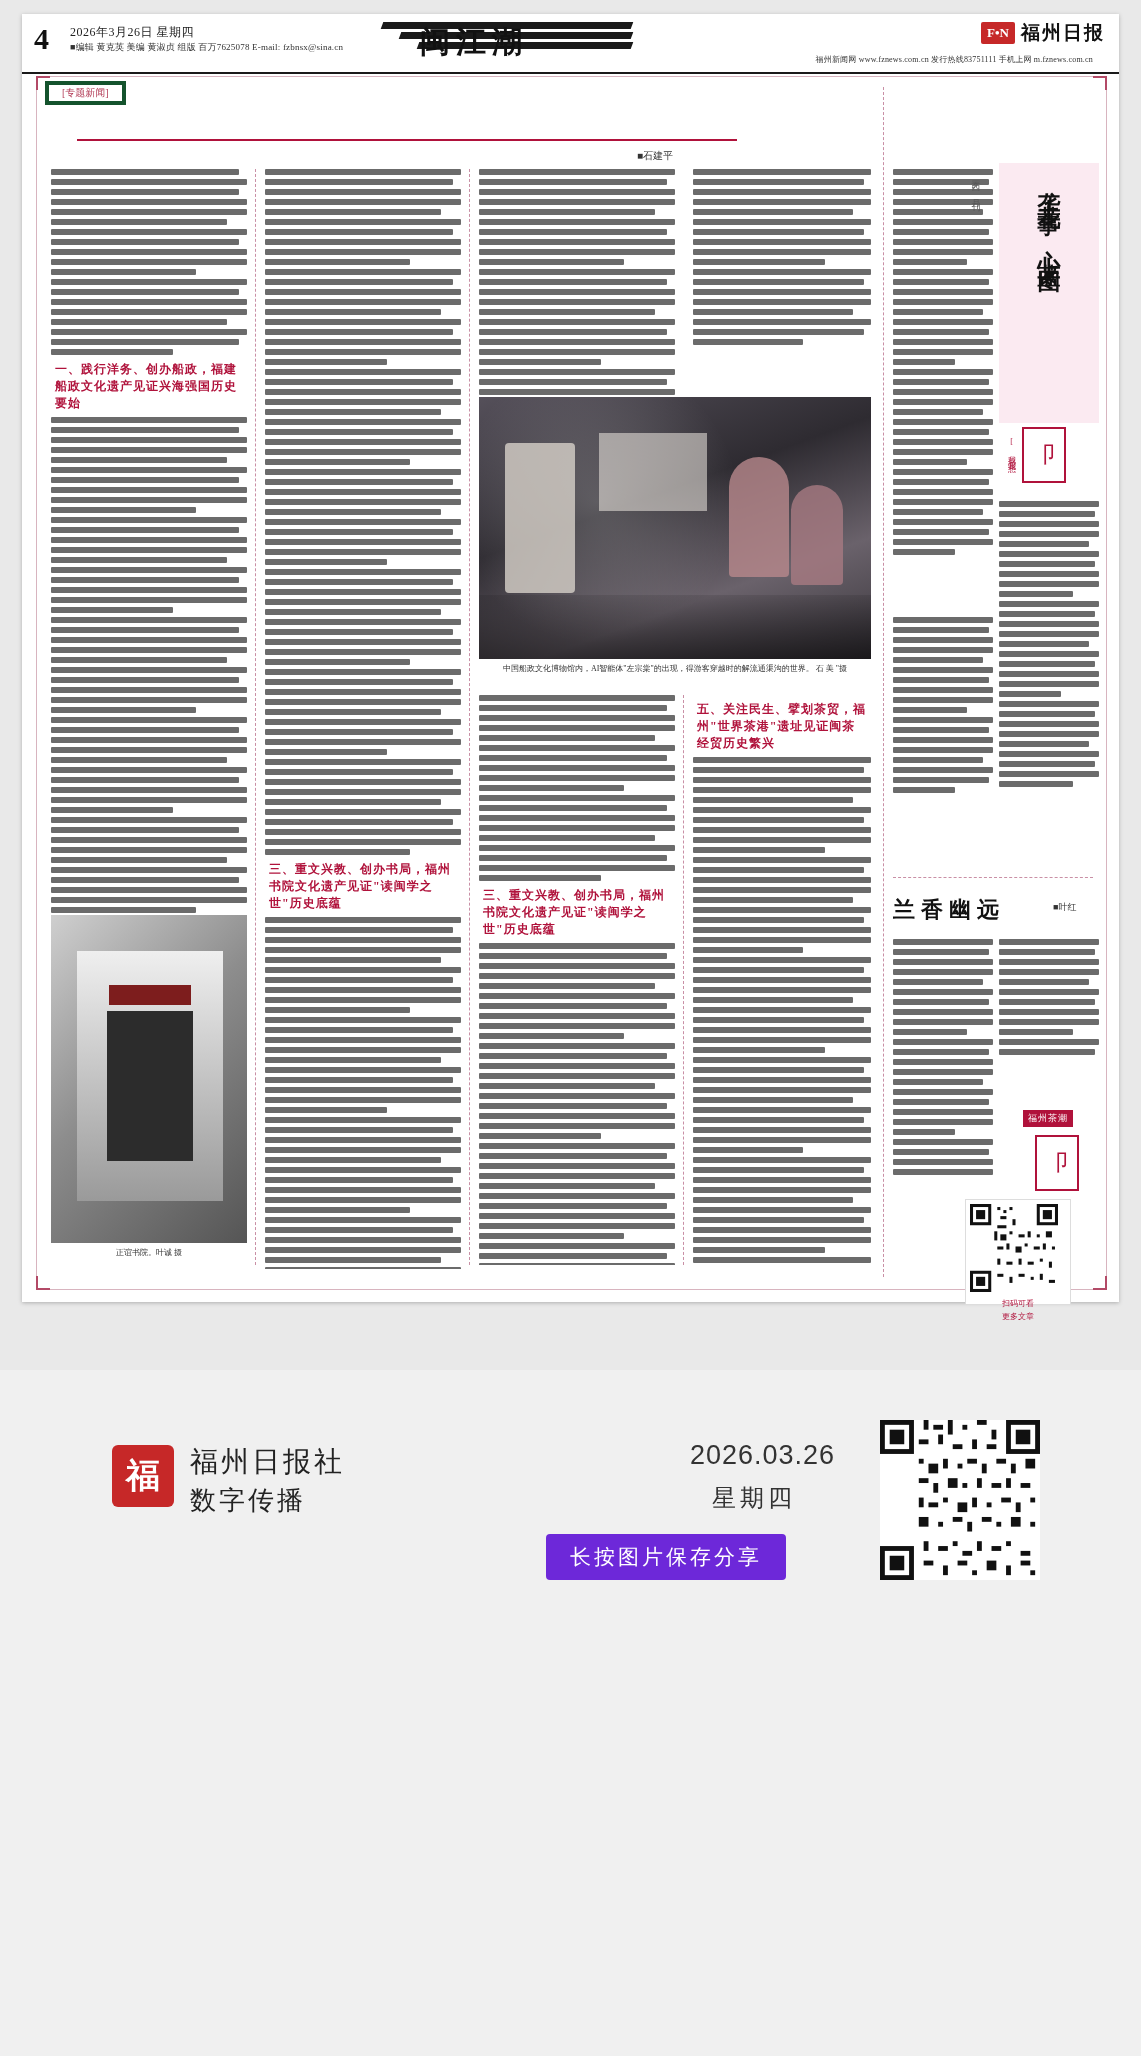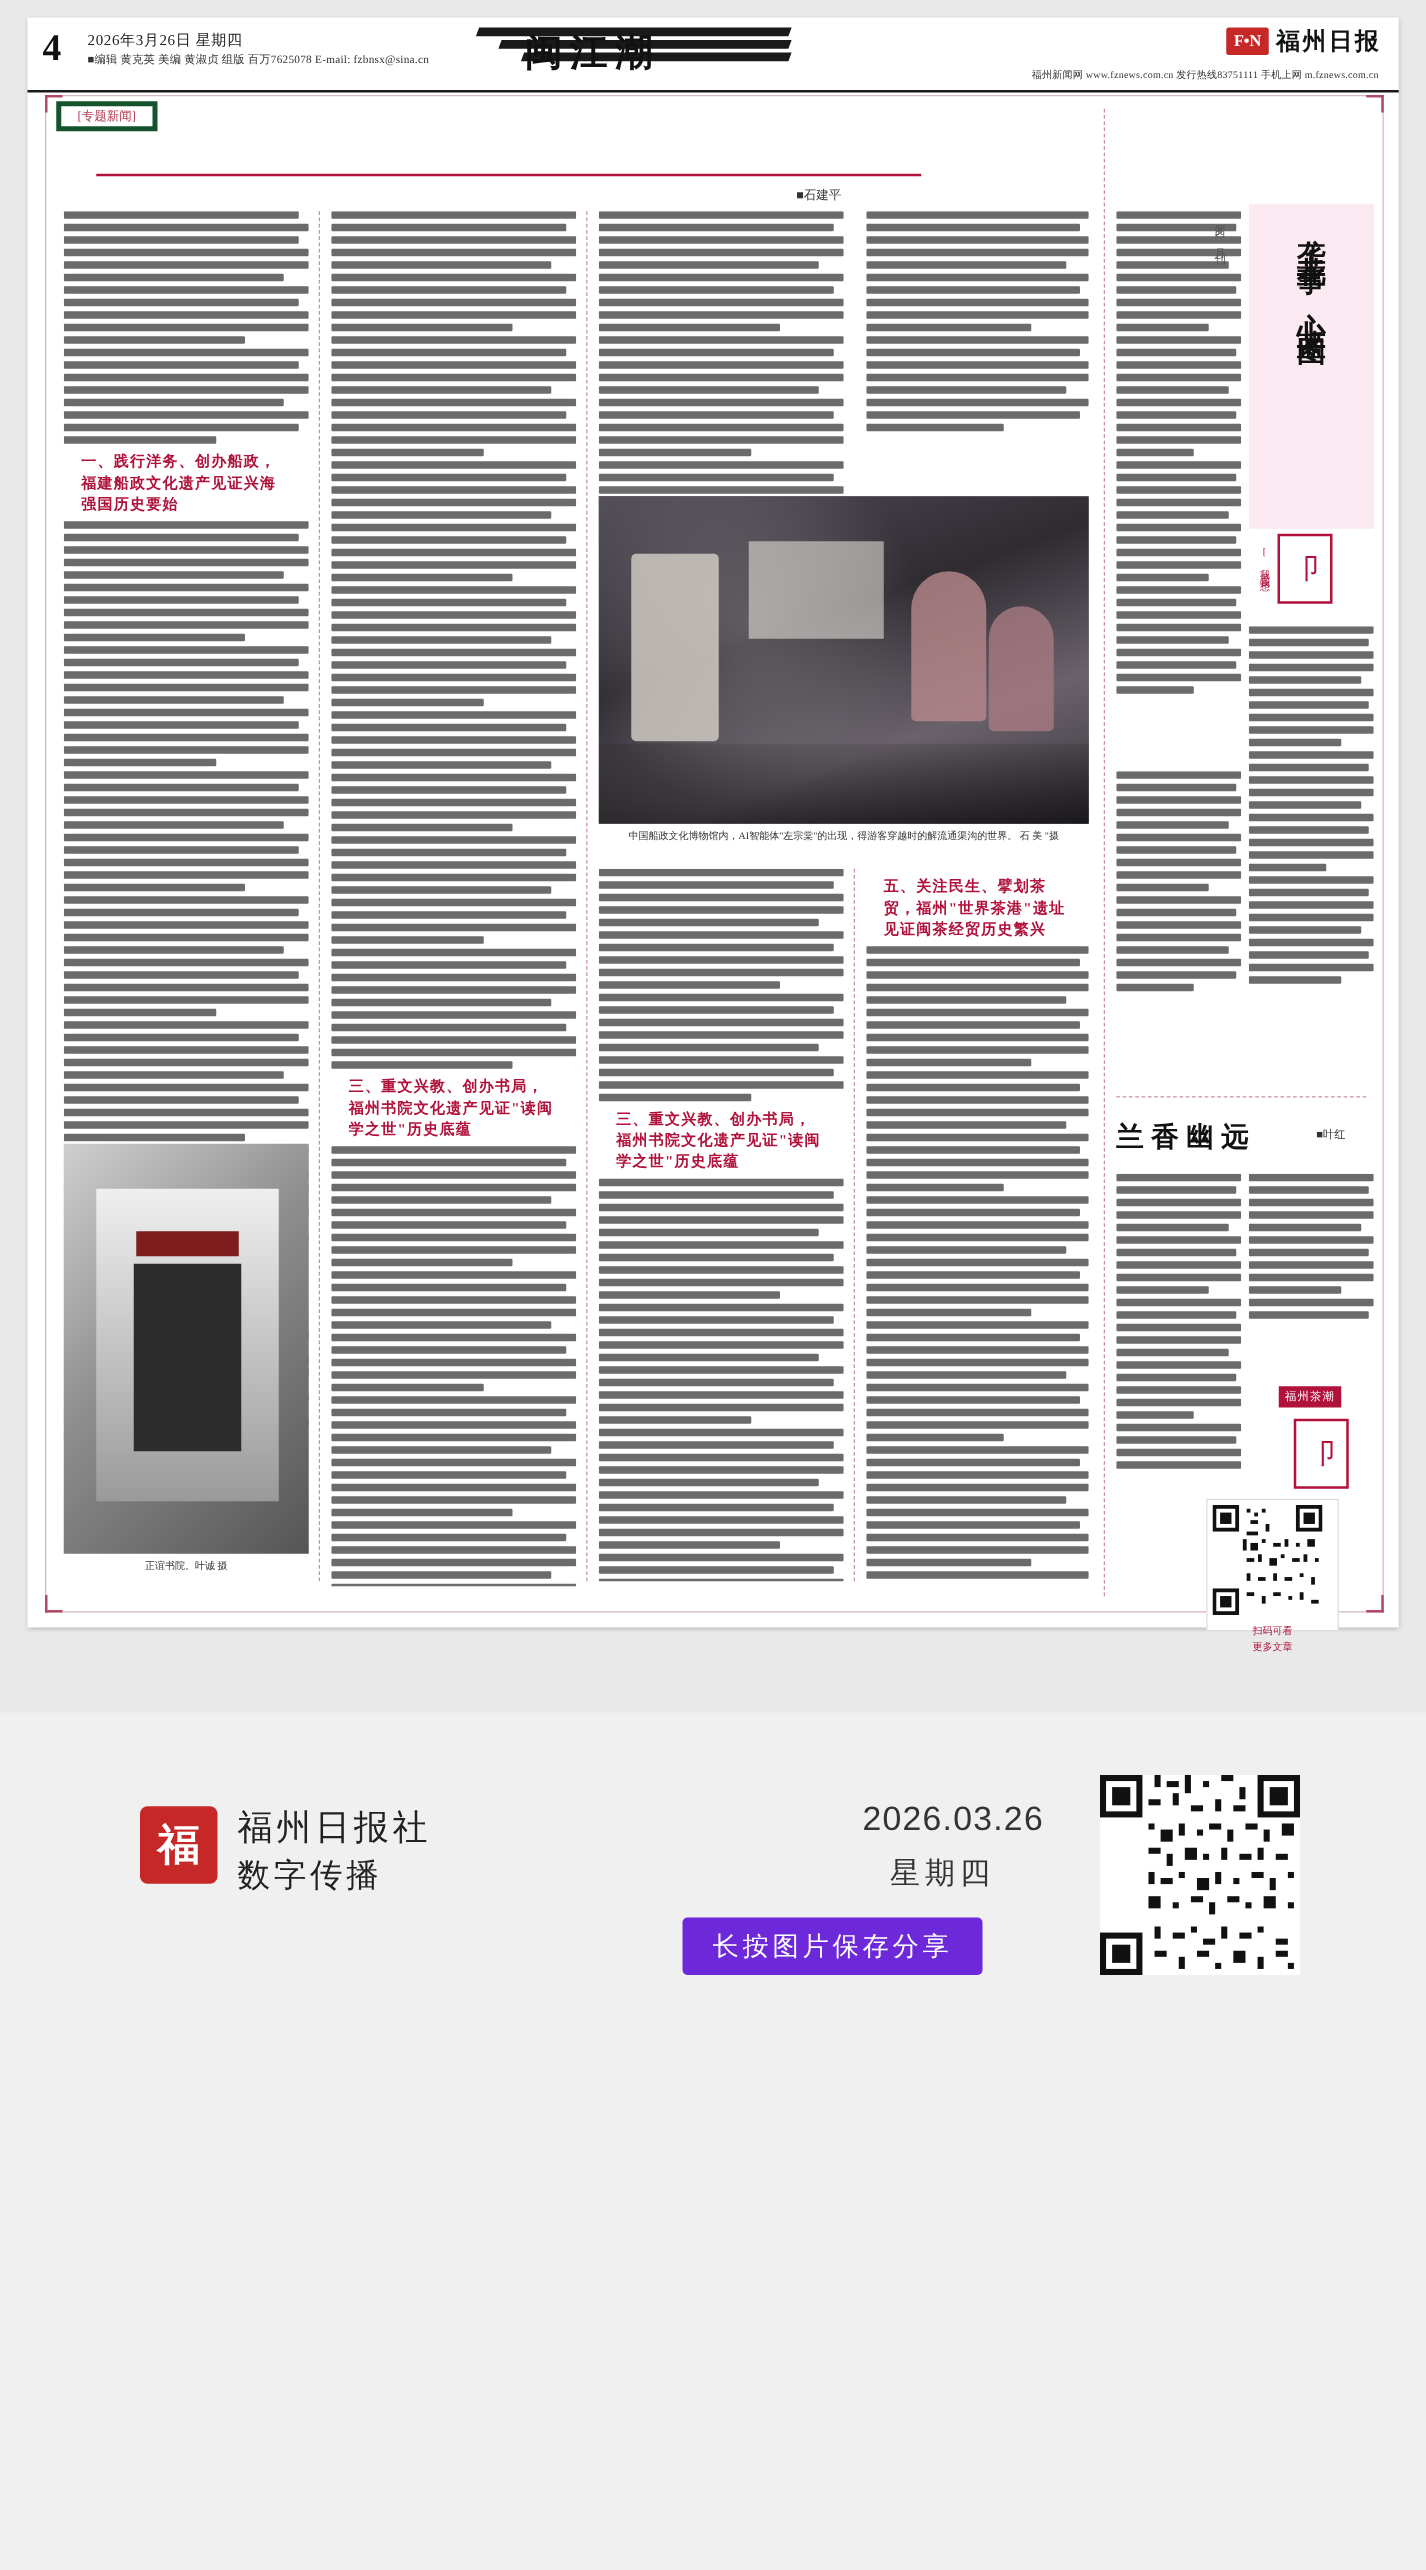--- a/index.html
+++ b/index.html
@@ -17,21 +17,21 @@
   .mh-date{position:absolute;left:48px;top:10px;font-size:12px;color:#222;letter-spacing:.5px;}
   .mh-sub{position:absolute;left:48px;top:27px;font-size:9px;color:#333;letter-spacing:.2px;}
   .mh-wedge{position:absolute;left:360px;top:6px;width:300px;height:40px;}
   .mh-wedge .bar{position:absolute;background:#1a1a1a;height:9px;transform:skewX(-20deg);}
   .mh-title{position:absolute;left:398px;top:8px;font-size:30px;font-weight:bold;color:#111;
             letter-spacing:6px;font-family:"Liberation Serif",serif;}
   .mh-logo{position:absolute;right:14px;top:6px;display:flex;align-items:center;gap:6px;}
   .mh-logo .mark{background:#c62828;color:#fff;font-size:13px;font-weight:bold;padding:3px 6px;border-radius:2px;
                  font-family:Liberation Serif, serif;}
   .mh-logo .name{font-size:19px;font-weight:bold;color:#111;letter-spacing:2px;}
-  .mh-urls{position:absolute;right:16px;top:40px;font-size:8px;color:#333;letter-spacing:.2px;margin-left:39px;}
+  .mh-urls{position:absolute;right:26px;top:40px;font-size:8px;color:#333;letter-spacing:.2px;margin-left:39px;}
 
   
   .frame{position:absolute;left:14px;top:62px;width:1069px;height:1212px;border:1px solid #d8b4bf;}
   .corner{position:absolute;width:12px;height:12px;border:2px solid #b34a67;}
   .c-tl{left:-1px;top:-1px;border-right:none;border-bottom:none;}
   .c-tr{right:-1px;top:-1px;border-left:none;border-bottom:none;}
   .c-bl{left:-1px;bottom:-1px;border-right:none;border-top:none;}
   .c-br{right:-1px;bottom:-1px;border-left:none;border-top:none;}
 
   .kicker{position:absolute;left:8px;top:4px;font-size:10px;color:#b23a55;border:4px solid #14532d;padding:1px 13px;}
@@ -40,21 +40,21 @@
             font-size:32px;font-weight:bold;color:#b0123b;letter-spacing:4px;
             font-family:"Liberation Serif",serif;}
   .hl-rule{position:absolute;left:40px;top:62px;width:660px;height:0;border-top:2px solid #b0123b;}
   .byline{position:absolute;left:600px;top:72px;font-size:10px;color:#333;}
 
   
   .col{position:absolute;overflow:hidden;}
   .tx{font-size:0;line-height:0;}
   .ln{height:6px;background:#4a4a4a;margin-bottom:4px;opacity:.82;border-radius:1px;}
   .ln.s90{width:90%}.ln.s96{width:96%}.ln.s74{width:74%}.ln.s62{width:62%}.ln.s100{width:100%}
-  .subh{font-size:12px;font-weight:bold;color:#b0123b;line-height:17px;margin:6px 14px 5px;letter-spacing:1px;}
+  .subh{font-size:12px;font-weight:bold;color:#b0123b;line-height:17px;margin:6px 4px 5px;letter-spacing:1px;}
 
   
   .photo{position:absolute;background:#6d6a70;overflow:hidden;}
   .ph-b{background:linear-gradient(160deg,#3d3a3f 0%,#6f6a70 40%,#2f2c31 100%);}
   .ph-c{background:linear-gradient(135deg,#cfcfcf 0%,#8d8d8d 45%,#555 100%);}
 
   
   .vsep{position:absolute;border-left:1px dashed #c98fa5;}
   .hsep{position:absolute;border-top:1px dashed #c98fa5;}
 

